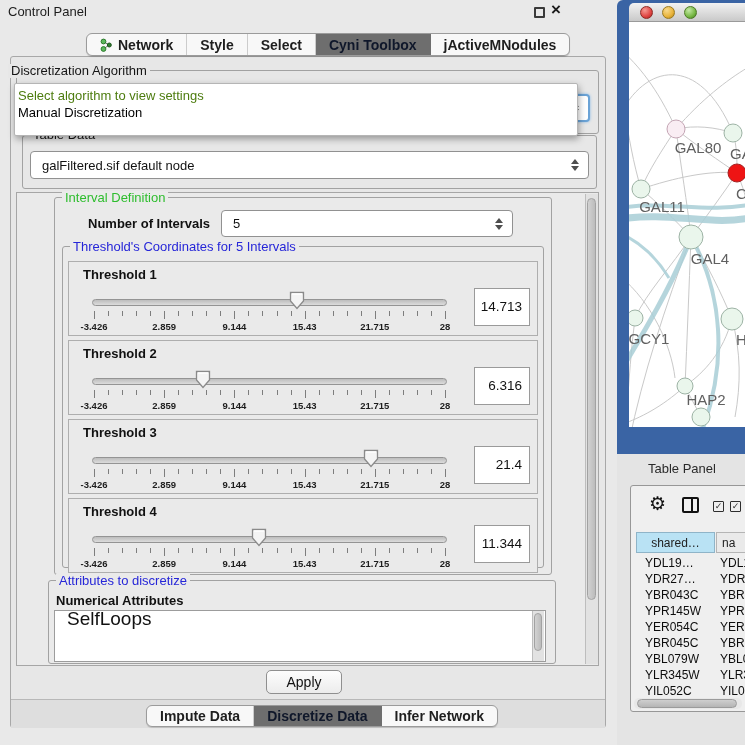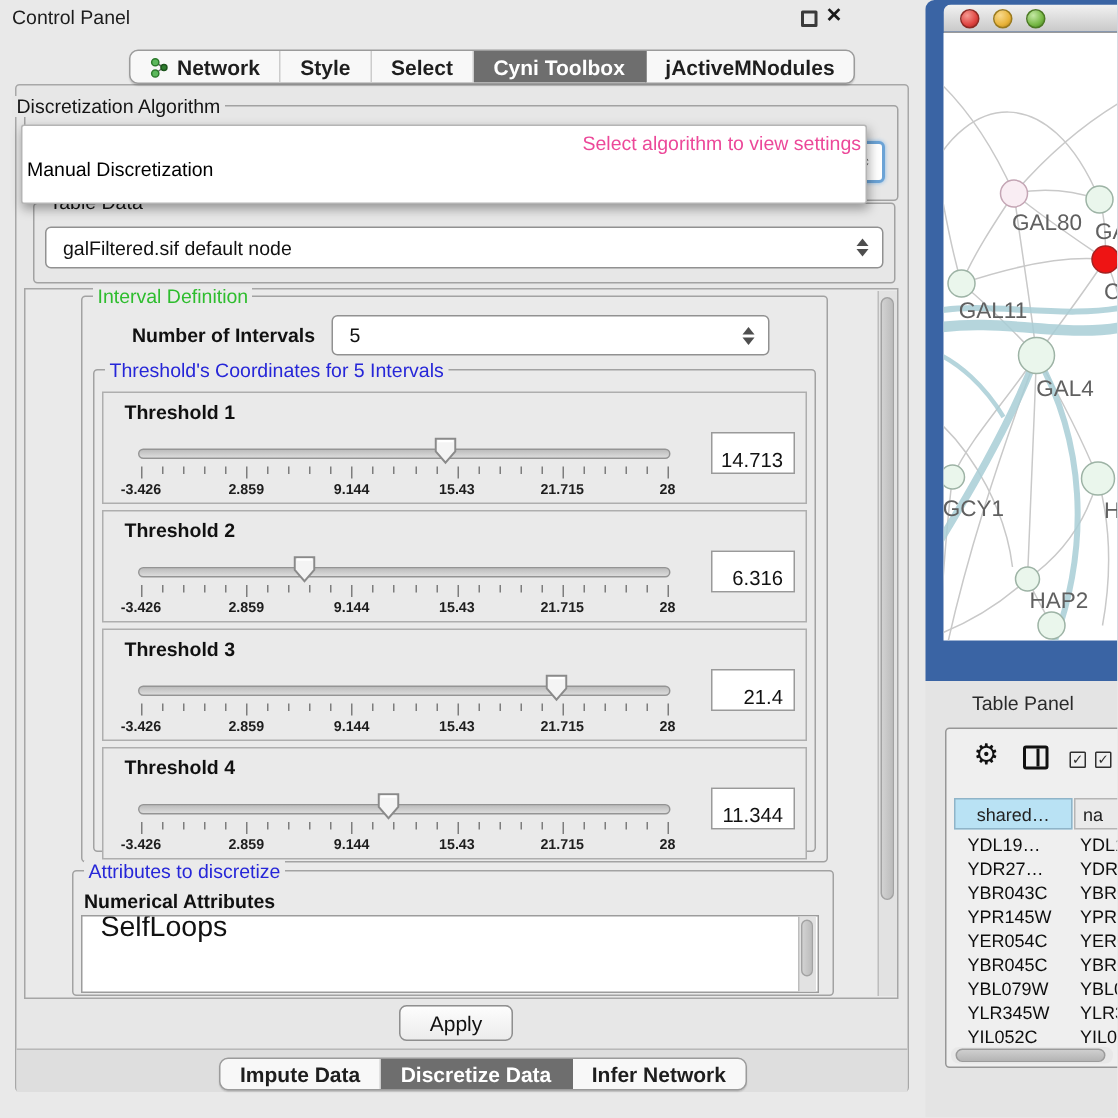--- a/index.html
+++ b/index.html
@@ -8,52 +8,52 @@
 .page{position:relative;width:745px;height:745px;overflow:hidden;background:#e9e9e9}
 .abs{position:absolute}
 
 .cp-title{left:8px;top:4px;font-size:13px;color:#1c1c1c}
 .float-btn{left:534px;top:7px;width:11px;height:11px;border:2px solid #3a3a3a;border-radius:1px;cursor:pointer}
 .close-btn{left:551px;top:0px;font-size:17px;font-weight:700;color:#1a1a1a;cursor:pointer}
 
 .tabbar{display:flex;border:1px solid #9b9b9b;border-radius:6px;background:#f8f8f8;height:23px;overflow:hidden;box-shadow:0 1px 1px rgba(0,0,0,.15)}
 .tab{display:flex;align-items:center;gap:5px;padding:0 13px;font-size:14px;font-weight:700;color:#1e1e1e;border-right:1px solid #cccccc;cursor:pointer;white-space:nowrap}
 .tab:last-child{border-right:none}
-.tab.sel{background:#6e6e6e;color:#ffffff;border-right-color:#6e6e6e}
+.tab.sel{background:#6e6e6e;color:#0f172a;border-right-color:#6e6e6e}
 .bottom-strip{left:11px;top:699px;width:594px;height:29px;background:#dedede;border-top:1px solid #b8b8b8}
 
 .outer-panel{left:10px;top:56px;width:596px;height:672px;border:1px solid #a8a8a8;border-radius:3px;background:#e7e7e7}
 .grp{border:1px solid #a2a2a2;border-radius:3px}
 .grp-title{font-size:13px;background:#e7e7e7;padding:0 3px;white-space:nowrap;line-height:14px}
 .t-black{color:#151515}.t-green{color:#2ebd2e}.t-blue{color:#2626d8}
 .combo{background:#fff;border:1px solid #919191;border-radius:4px;font-size:13px;color:#111;display:flex;align-items:center;padding:0 11px;cursor:pointer}
 .spin{position:absolute;right:9px;top:50%;transform:translateY(-50%);display:flex;flex-direction:column;gap:2px}
 .spin i{display:block;width:0;height:0;border-left:4px solid transparent;border-right:4px solid transparent}
 .spin .up{border-bottom:5px solid #4e4e4e}
 .spin .dn{border-top:5px solid #4e4e4e}
 .focus-ring{border:2px solid #6ba3d6;box-shadow:0 0 3px #86b8e6}
 
 .popup{left:14px;top:83px;width:564px;height:53px;background:#fff;border:1px solid #b5b5b5;border-radius:2px;box-shadow:1px 3px 7px rgba(0,0,0,.35);z-index:20}
 .popup .it{font-size:13px;line-height:17px;padding:0 3px;white-space:nowrap;cursor:pointer}
-.popup .prompt{color:#ec4899;text-align:right}
+.popup .prompt{color:#4d7c0f;text-align:left}
 .popup .bold{font-weight:400;color:#000}
 
 .scrollpane{left:16px;top:192px;width:583px;height:474px;border:1px solid #a6a6a6;background:#eaeaea}
 .vsb-track{background:#e2e2e2;border-left:1px solid #bdbdbd}
 .vsb-thumb{background:linear-gradient(90deg,#d2d2d2,#bcbcbc);border:1px solid #a2a2a2;border-radius:5px}
 
 .thr-box{position:absolute;left:68px;width:470px;height:75px;border:1px solid #aeaeae;background:#eaeaea}
 .thr-label{position:absolute;left:14px;top:5px;font-size:13px;font-weight:700;color:#111}
 .track{position:absolute;left:23px;top:37px;width:355px;height:7px;background:linear-gradient(#bdbdbd,#dcdcdc);border:1px solid #949494;border-radius:4px;cursor:pointer}
 .thumb{position:absolute;top:29px;width:16px;height:19px;cursor:pointer}
 .tick{position:absolute;width:1px;background:#7d7d7d}
 .tick.major{top:49px;height:8px}
 .tick.minor{top:49px;height:5px}
 .tlabel{position:absolute;top:59px;font-size:9.5px;font-weight:700;color:#1d1d1d;transform:translateX(-50%);white-space:nowrap}
-.valbox{position:absolute;left:405px;top:26px;width:56px;height:28px;background:#fff;border:1px solid #9a9a9a;font-size:13.5px;color:#111;text-align:right;line-height:36px;padding-right:7px}
+.valbox{position:absolute;left:405px;top:26px;width:56px;height:38px;background:#fff;border:1px solid #9a9a9a;font-size:13.5px;color:#111;text-align:right;line-height:36px;padding-right:7px}
 
 .attr-list{left:54px;top:610px;width:492px;height:52px;background:#fff;border:1px solid #9c9c9c;overflow:hidden}
 .attr-item{font-size:19px;line-height:15.5px;padding-left:12px;color:#111;cursor:pointer;white-space:nowrap}
 
 .apply{left:266px;top:670px;width:76px;height:24px;background:linear-gradient(#fdfdfd,#ececec);border:1px solid #8f8f8f;border-radius:5px;font-size:14px;color:#111;text-align:center;line-height:22px;cursor:pointer}
 
 .net-frame{left:617px;top:0;width:128px;height:454px;background:#3a64a4;border-top-left-radius:6px}
 .net-titlebar{left:629px;top:3px;width:116px;height:19px;background:linear-gradient(#f2f2f2,#c9c9c9);border-top-left-radius:5px;border-bottom:1px solid #9a9a9a}
 .light{position:absolute;top:6px;width:13px;height:13px;border-radius:50%;cursor:pointer}
 .net-canvas{left:629px;top:22px;width:116px;height:405px;background:#fff;overflow:hidden}

